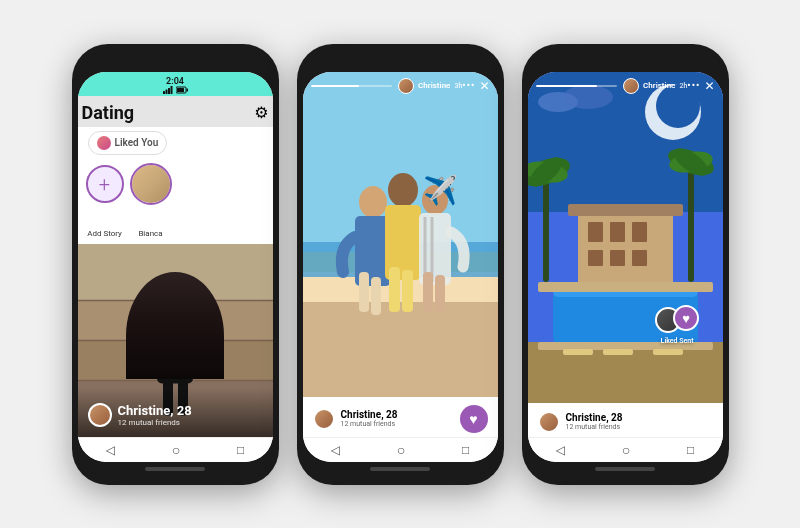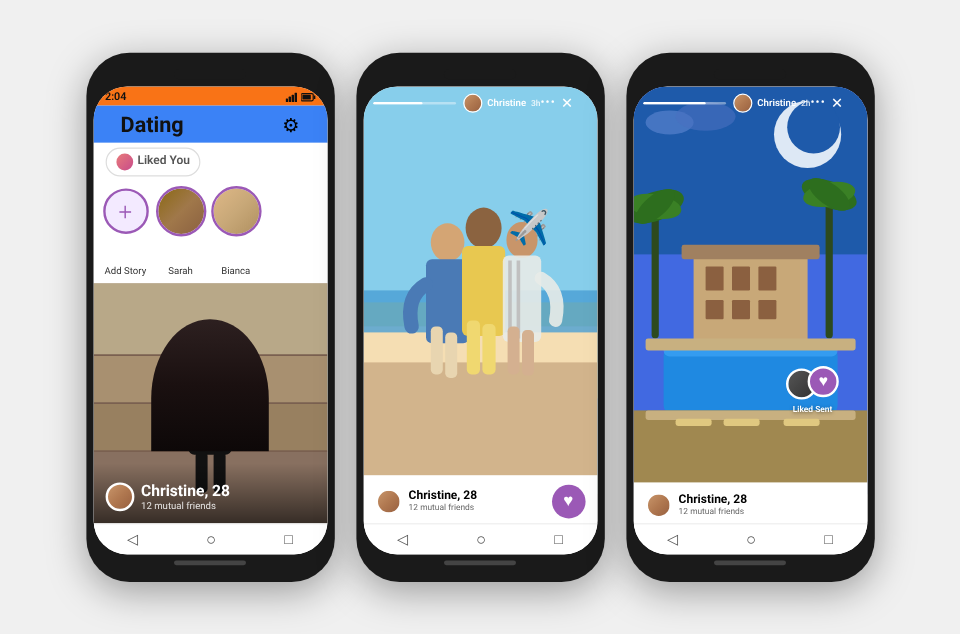--- a/index.html
+++ b/index.html
@@ -60,34 +60,35 @@
     }
     
     .status-bar {
       display: flex;
       justify-content: space-between;
       align-items: center;
       padding: 4px 10px 2px;
       font-size: 9px;
       font-weight: 600;
       color: #111;
-      background: #f97316;
+      background: #5eead4;
+      flex-direction: column;
     }
     .status-icons {
       display: flex;
       gap: 3px;
       align-items: center;
     }
     
     .app-header {
       display: flex;
       justify-content: space-between;
       align-items: center;
-      padding: 6px 23px 4px;
-      background: #3b82f6;
+      padding: 6px 4px 4px;
+      background: #e5e5e5;
     }
     .app-title {
       font-size: 18px;
       font-weight: 700;
       color: #111;
     }
     
     .tabs-row {
       display: flex;
       gap: 8px;
@@ -224,21 +225,21 @@
     
     .story-screen {
       flex: 1;
       position: relative;
       overflow: hidden;
     }
     .story-header {
       position: absolute;
       top: 0;
       left: 0;
-      right: 12px;
+      right: 0;
       padding: 6px 8px 4px;
       display: flex;
       align-items: center;
       justify-content: space-between;
     }
     .story-progress-bar {
       height: 2px;
       background: rgba(255,255,255,0.4);
       border-radius: 1px;
       flex: 1;
@@ -439,27 +440,20 @@
       <div class="stories-row">
         <div class="story-item">
           <div class="add-story-btn">
             <span style="font-size:20px;line-height:1;">+</span>
           </div>
           <span class="story-label">Add Story</span>
         </div>
         <div class="story-item">
           <div class="story-avatar">
             <div class="story-ring"></div>
-            <div class="story-avatar-inner av-sarah"></div>
-          </div>
-          <span class="story-label">Sarah</span>
-        </div>
-        <div class="story-item">
-          <div class="story-avatar">
-            <div class="story-ring"></div>
             <div class="story-avatar-inner av-bianca"></div>
           </div>
           <span class="story-label">Bianca</span>
         </div>
       </div>
 
       <div class="profile-card">
         <div class="fake-photo-stairs">
           
           <svg width="100%" height="100%" viewBox="0 0 195 200" preserveAspectRatio="xMidYMid slice">

